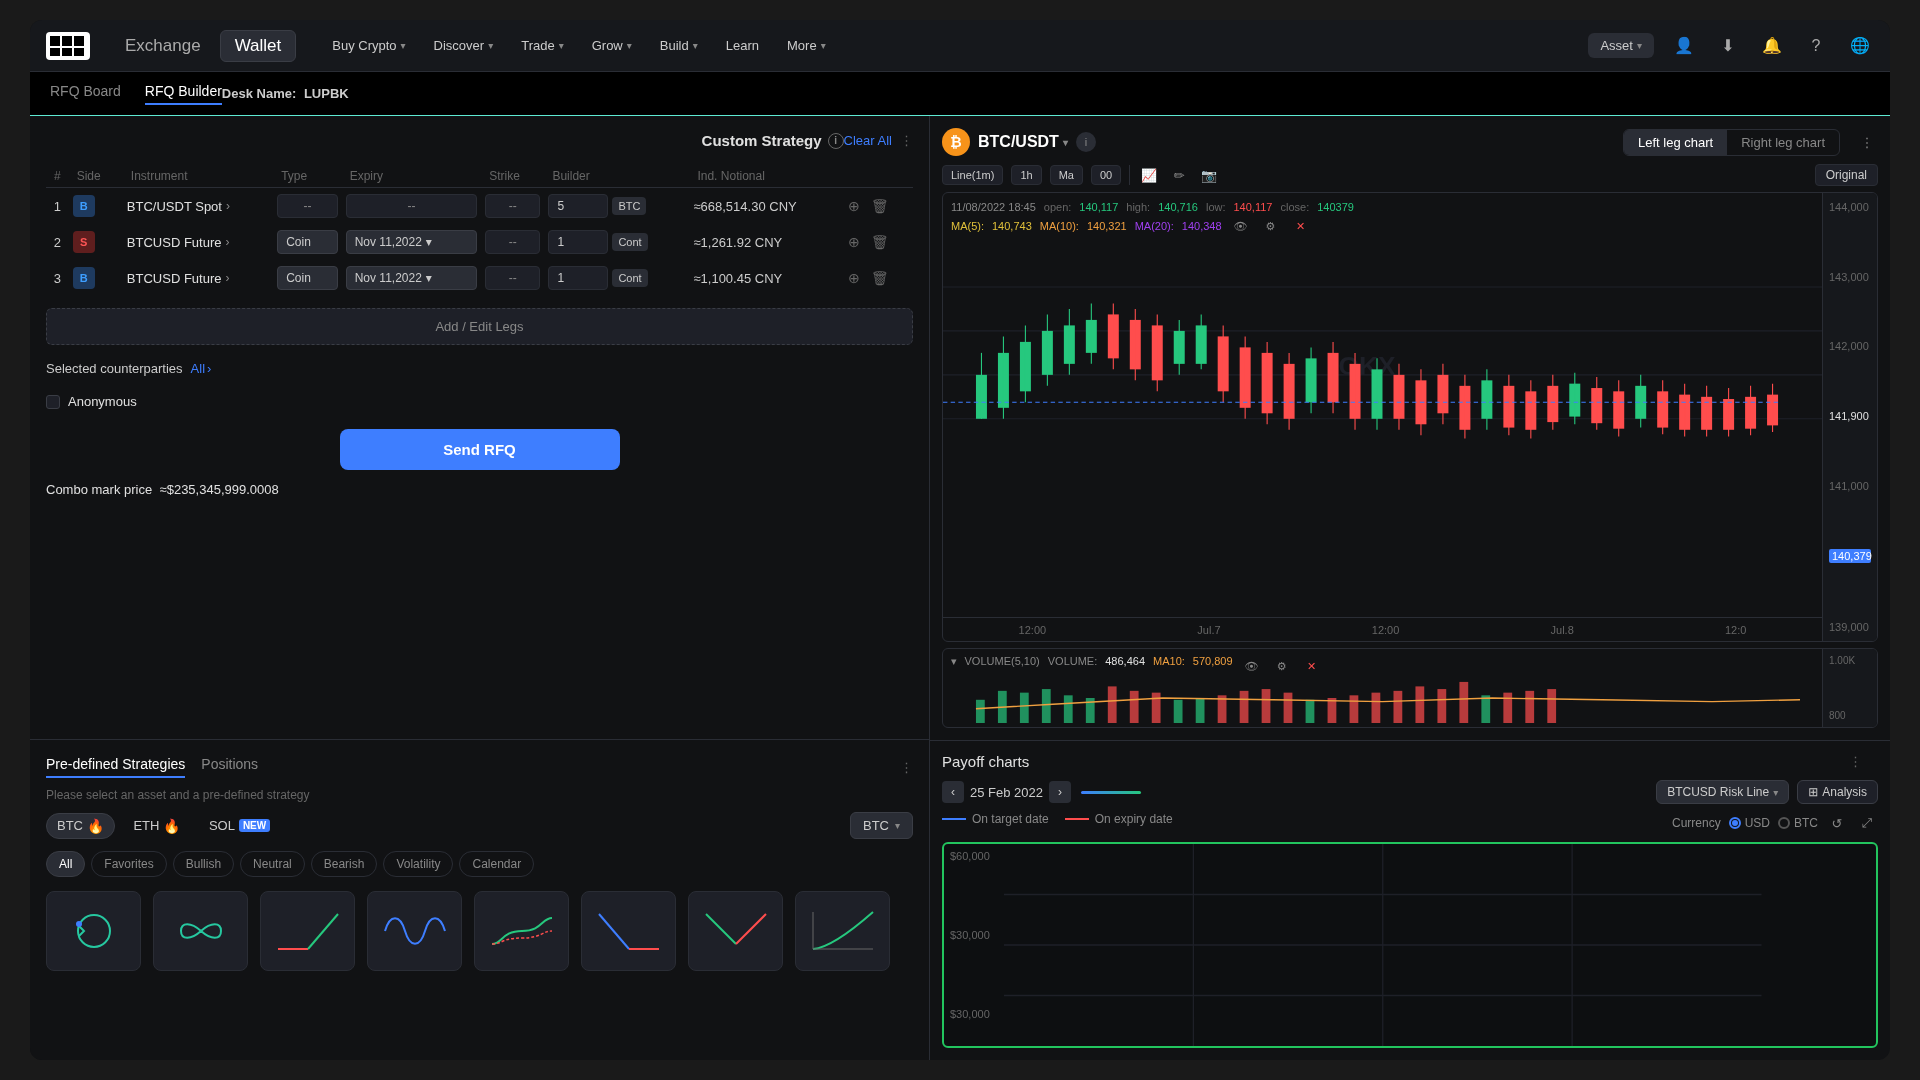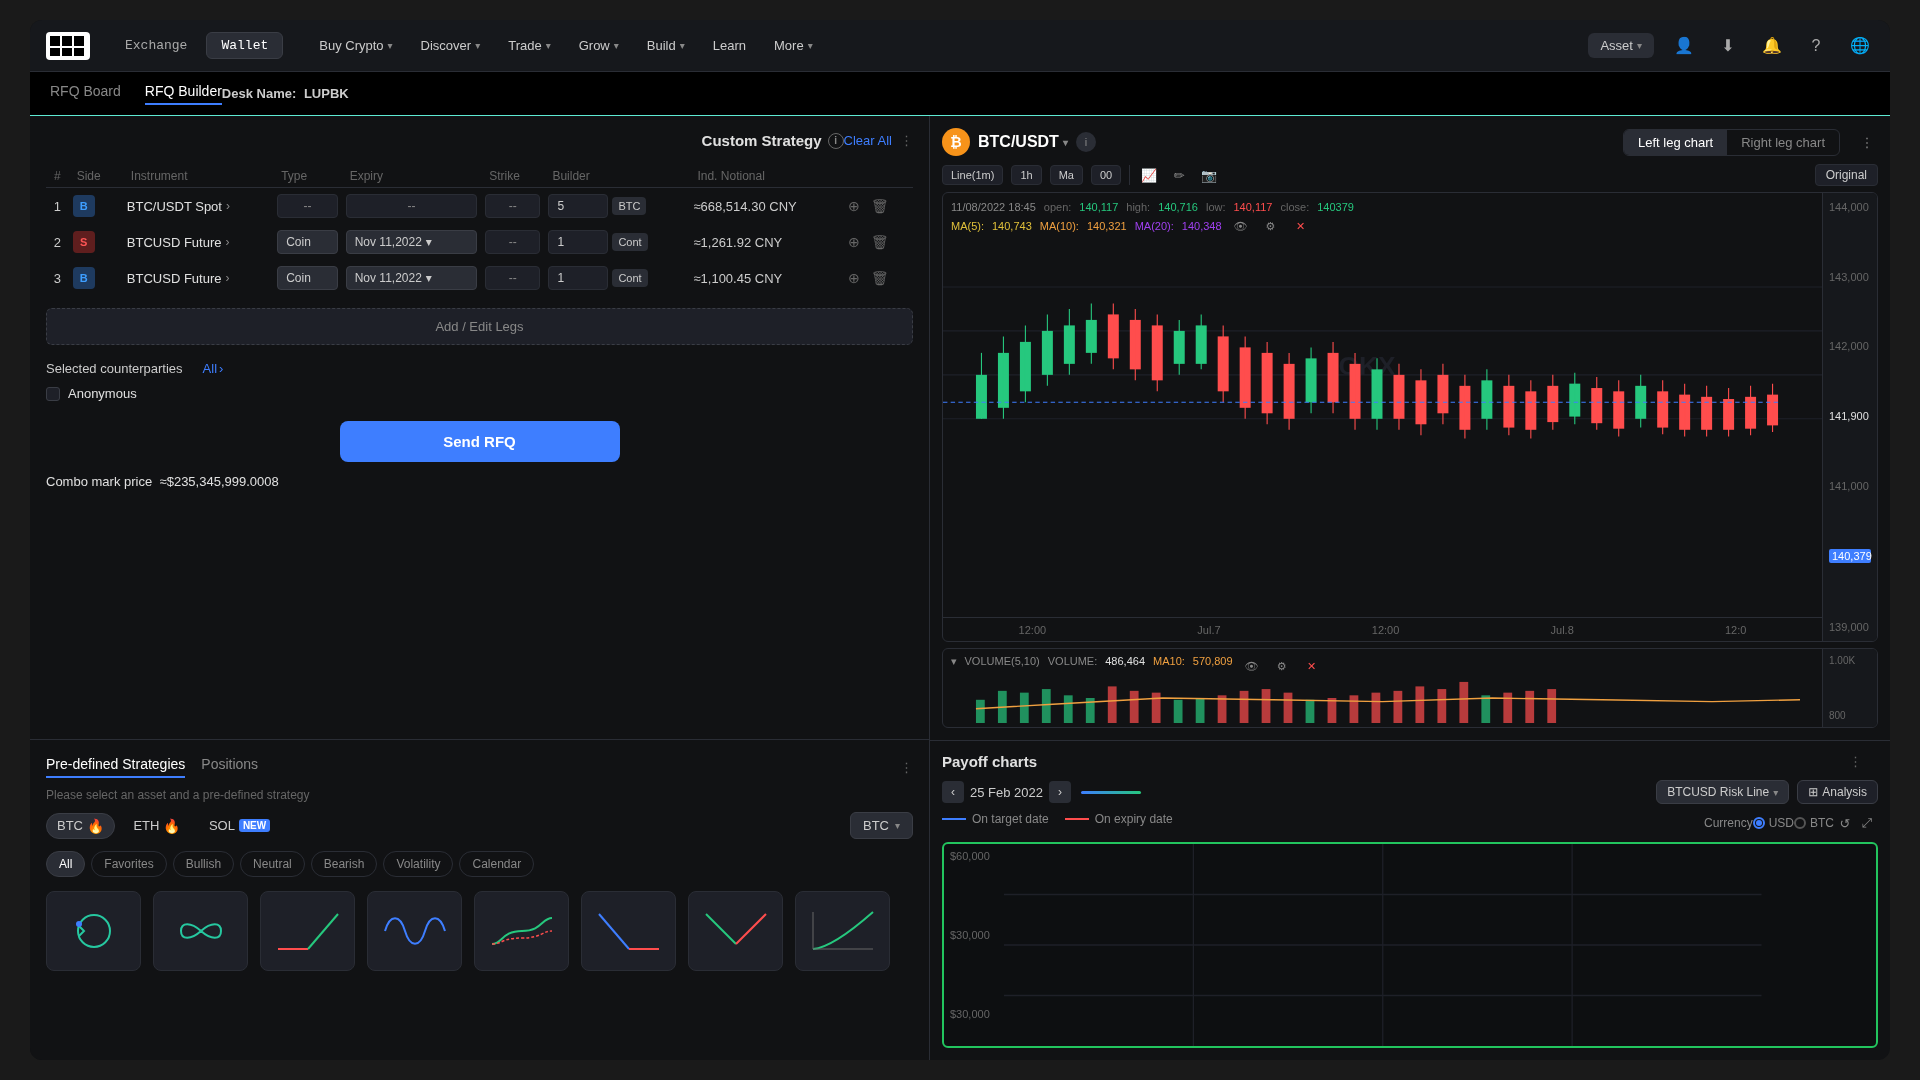--- a/index.html
+++ b/index.html
@@ -48,26 +48,25 @@
       color: #000;
       margin-right: 4px;
     }
     .nav-tabs-group {
       display: flex;
       gap: 4px;
     }
     .nav-tab {
       padding: 5px 14px;
       border-radius: 6px;
-      font-size: 13px;
+      font-size: 17px;
       cursor: pointer;
       color: #aaa;
       background: transparent;
       border: 1px solid transparent;
-      font-family: Liberation Mono, monospace;
     }
     .nav-tab.active {
       background: #2a2d35;
       color: #fff;
       border: 1px solid #3a3d45;
     }
     .nav-menu {
       display: flex;
       gap: 4px;
       margin-left: 8px;
@@ -313,22 +312,22 @@
       text-align: center;
       cursor: pointer;
     }
     
     .counterparties-section {
       margin-top: 16px;
     }
     .counterparties-header {
       display: flex;
       align-items: center;
-      gap: 20px;
-      margin-bottom: 10px;
+      gap: 8px;
+      margin-bottom: 18px;
       text-align: right;
     }
     .counterparties-title {
       font-size: 13px;
       color: #ccc;
     }
     .all-link {
       color: #3e7eff;
       font-size: 13px;
       cursor: pointer;
@@ -698,21 +697,21 @@
       overflow: hidden;
     }
     .payoff-header {
       display: flex;
       align-items: center;
       justify-content: space-between;
       margin-bottom: 10px;
     }
     .payoff-title {
       font-size: 15px;
-      font-weight: 700;
+      font-weight: 400;
       color: #e0e0e0;
     }
     .payoff-controls {
       display: flex;
       align-items: center;
       gap: 10px;
     }
     .date-nav {
       display: flex;
       align-items: center;
@@ -772,21 +771,21 @@
     }
     .legend-line {
       width: 24px;
       height: 2px;
     }
     .legend-line.blue { background: #3e7eff; }
     .legend-line.red { background: #ff4d4d; }
     .payoff-currency {
       display: flex;
       align-items: center;
-      gap: 0;
+      gap: 8px;
       font-size: 12px;
       color: #888;
     }
     .radio-btn {
       display: flex;
       align-items: center;
       gap: 4px;
       cursor: pointer;
     }
     .radio-circle {

